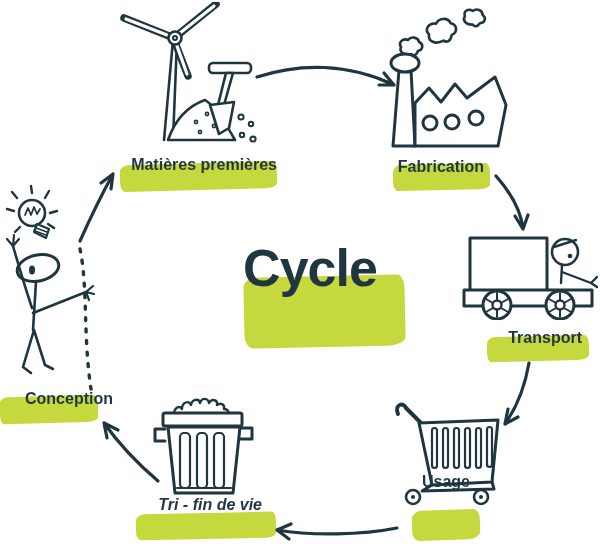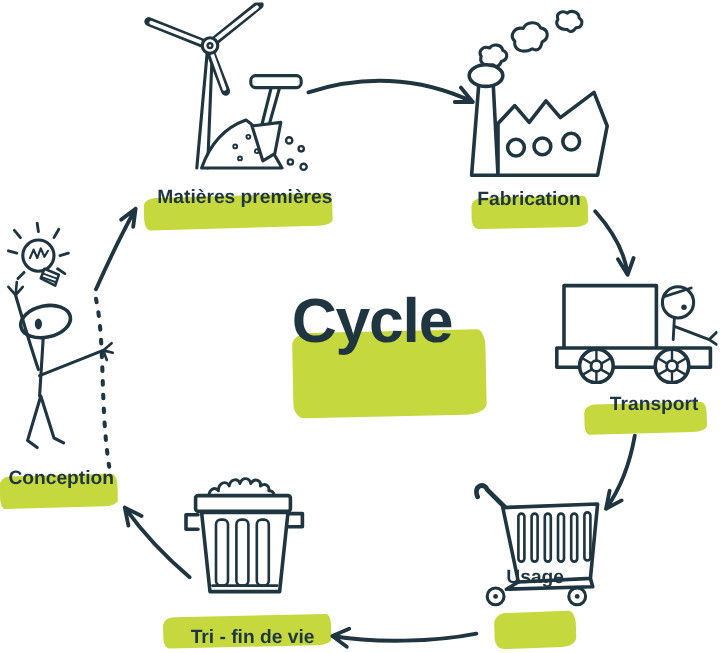--- a/index.html
+++ b/index.html
@@ -34,22 +34,22 @@
   <div class="hl" style="left:244px;top:276px;width:161px;height:71px;transform:rotate(-1.2deg);border-radius:14px 7px 18px 9px / 10px 14px 9px 12px;"></div>
 
   <div class="title" style="left:210px;top:240px;width:200px;">
     <div>Cycle</div>
   </div>
 
   <div class="lbl" style="left:115px;top:156px;width:162px;">Matières premières</div>
   <div class="lbl" style="left:384px;top:158px;width:100px;">Fabrication</div>
   <div class="lbl" style="left:482px;top:329px;width:100px;">Transport</div>
   <div class="lbl" style="left:408px;top:473px;width:62px;">Usage</div>
-  <div class="lbl" style="left:138px;top:523px;width:124px;">Tri - fin de vie</div>
-  <div class="lbl" style="left:0px;top:390px;width:95px;">Conception</div>
+  <div class="lbl" style="left:138px;top:496px;width:124px;font-style:italic;">Tri - fin de vie</div>
+  <div class="lbl" style="left:0px;top:390px;width:95px;padding-left:18px;">Conception</div>
 
   <svg class="icon" style="left:112px;top:2px;" width="150" height="150" viewBox="0 0 150 150" fill="none">
     <g class="sk">
 
       <path d="M52 138 L61 38" stroke-width="2.6"></path>
       <path d="M61 138 L65 38" stroke-width="2.6"></path>
 
       <path d="M67 32 L104 2" stroke-width="7.5"></path>
       <path d="M57 34 L12 16" stroke-width="7.5"></path>
       <path d="M64 43 L76 74" stroke-width="7.5"></path>

